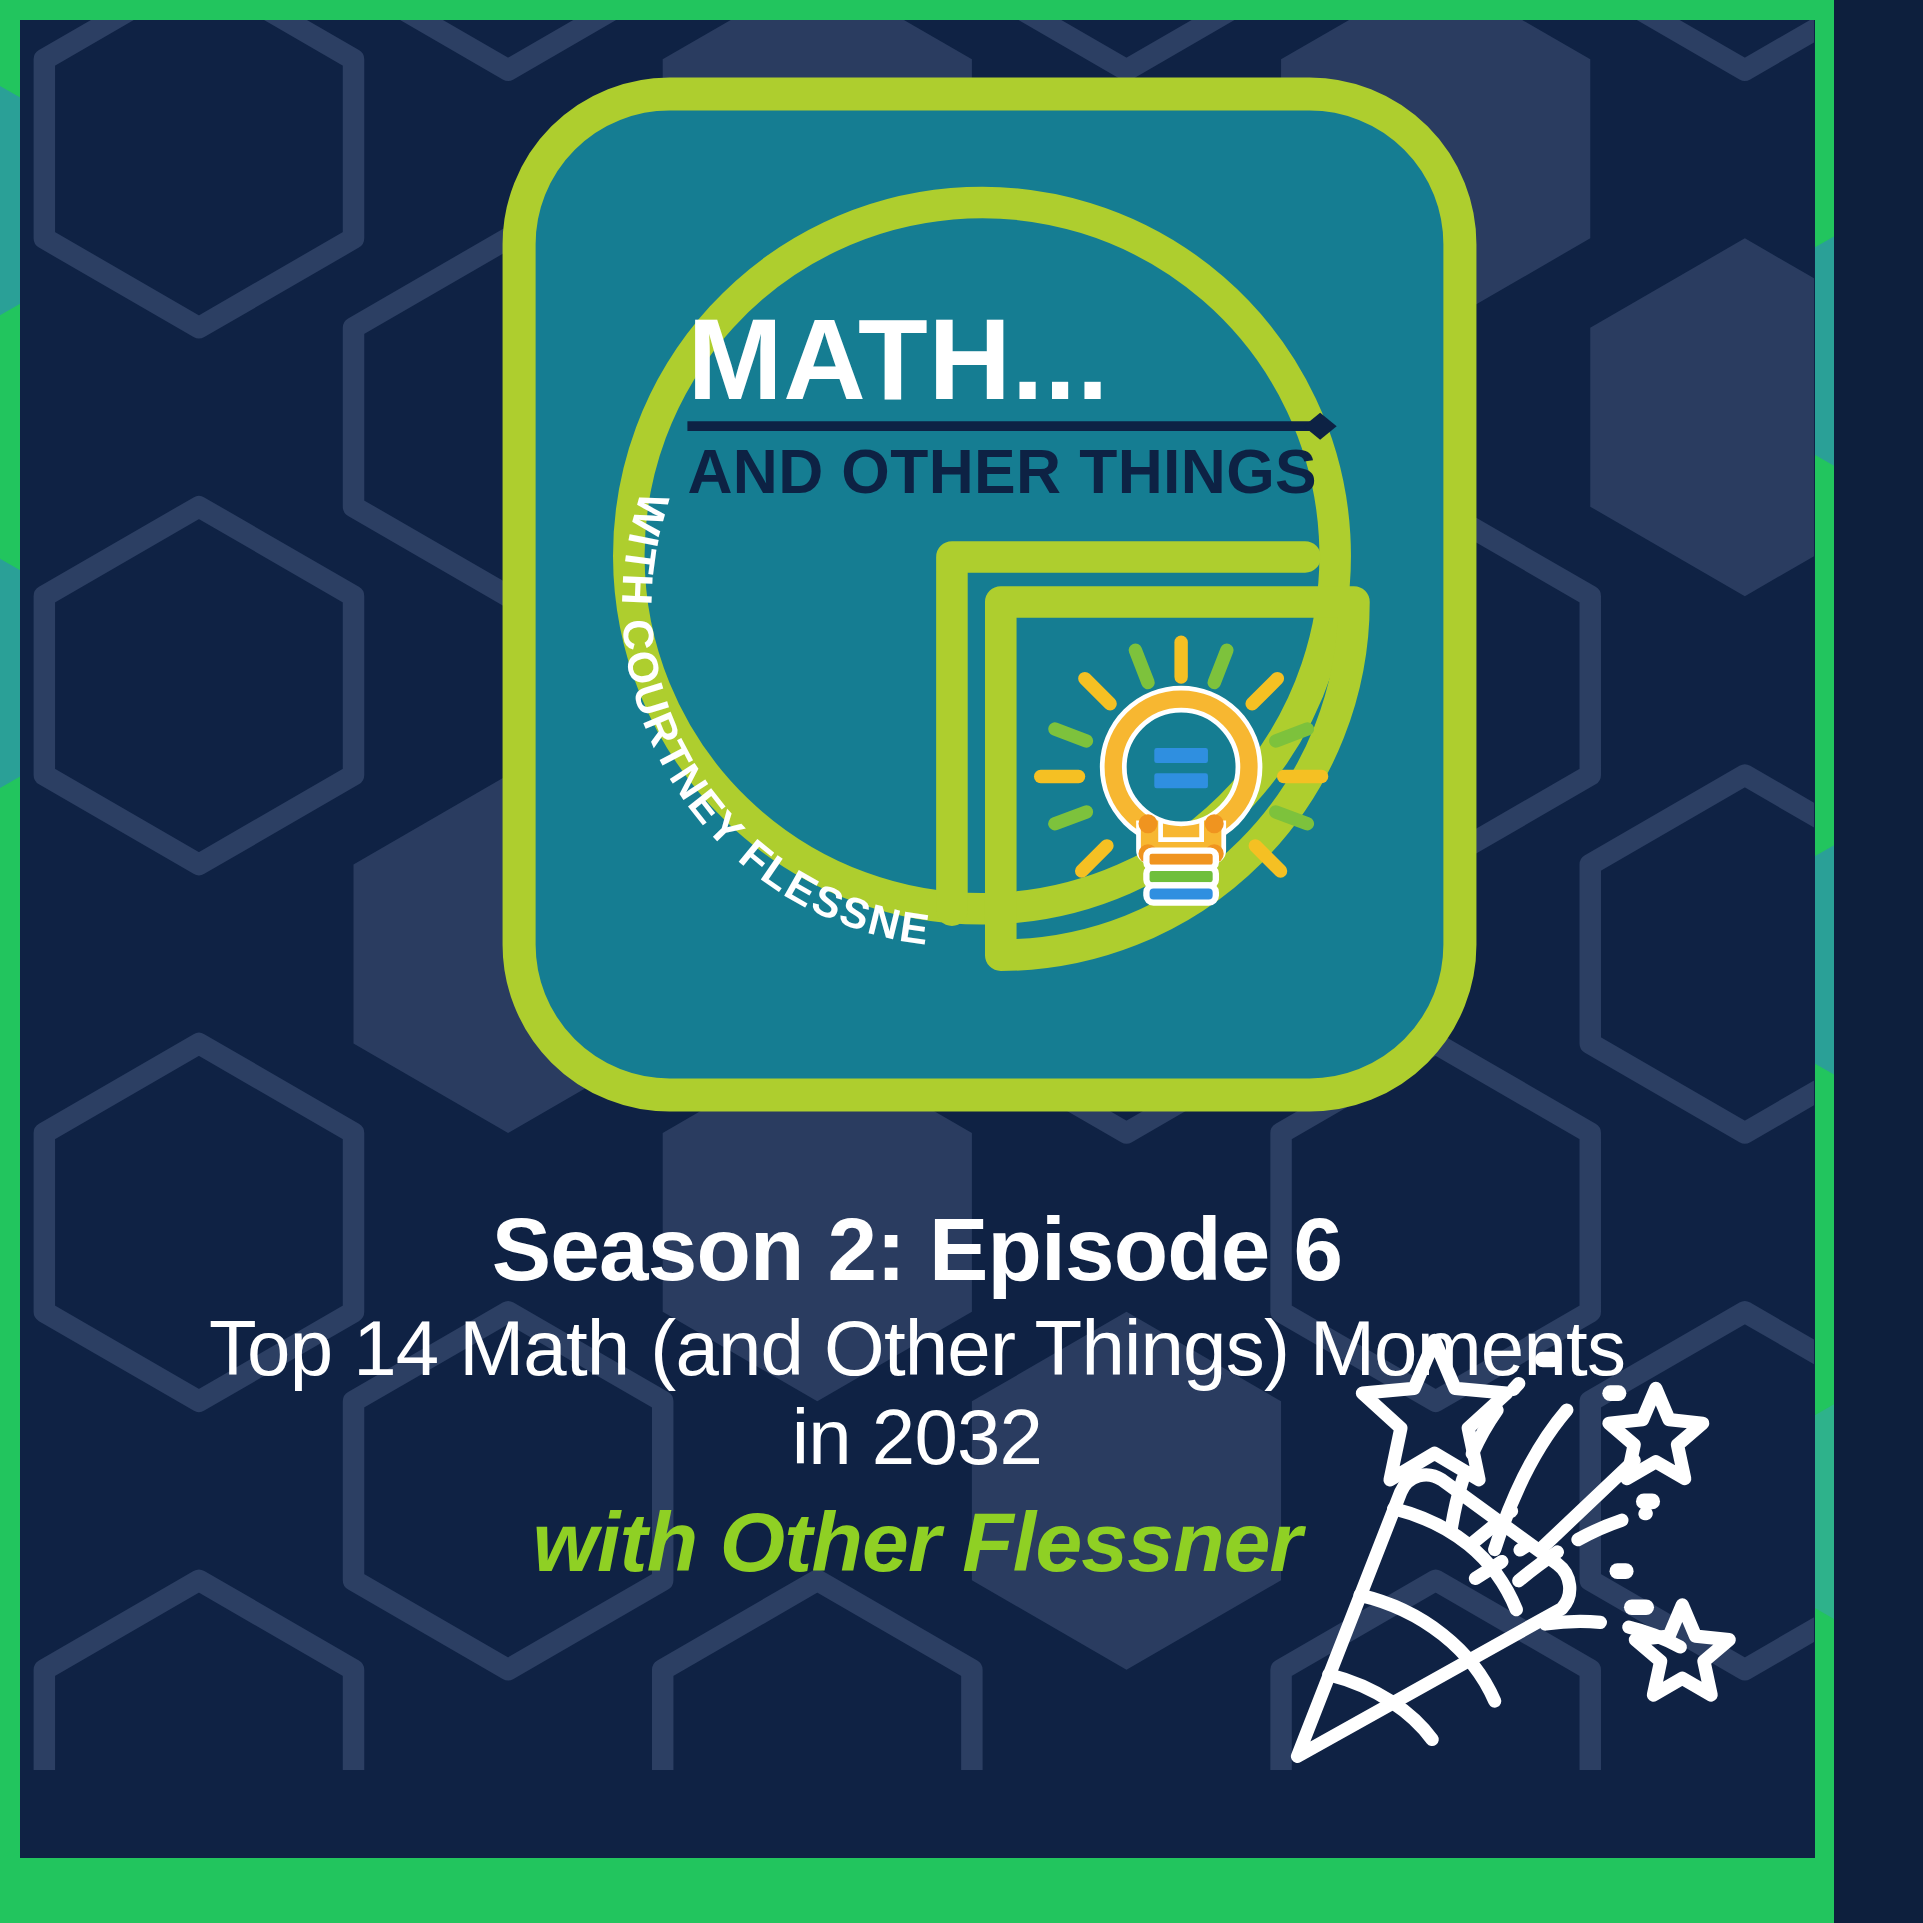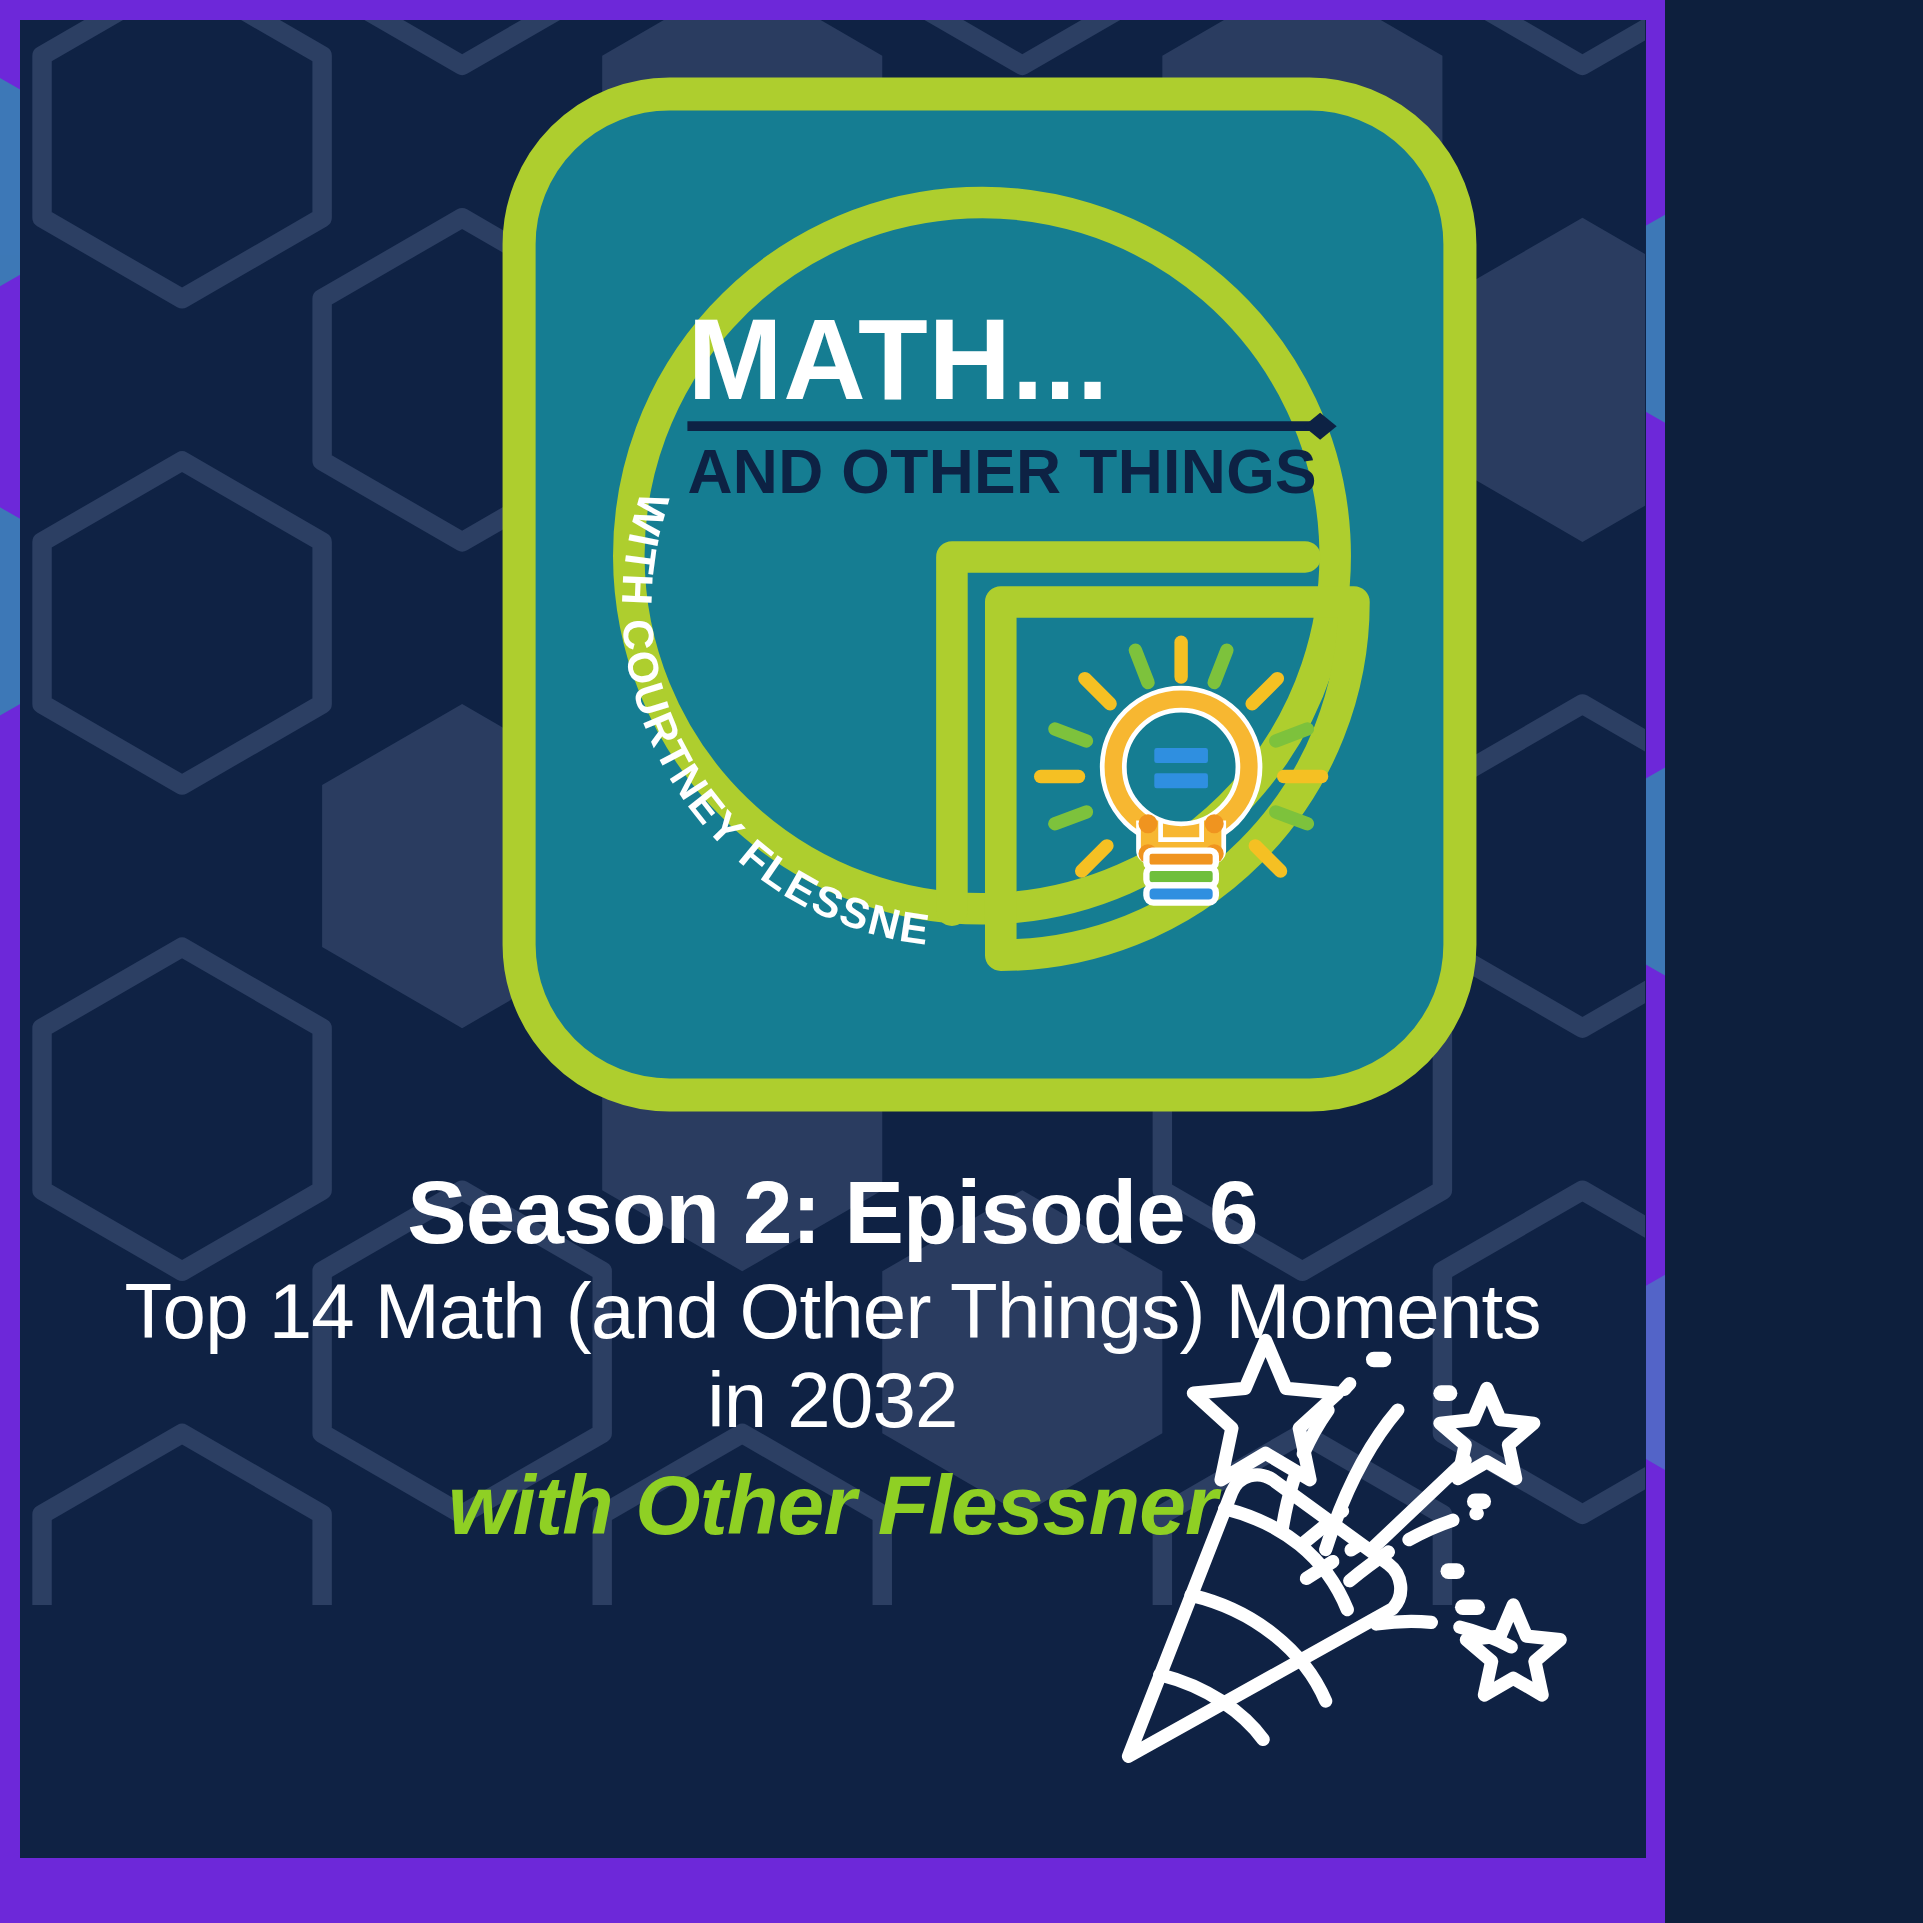--- a/index.html
+++ b/index.html
@@ -6,22 +6,22 @@
   *{box-sizing:border-box;}
   body{
     width:1924px;height:1924px;
     font-family:"Liberation Sans", sans-serif;
     overflow:hidden;
   }
 
   
   #cover{
     position:relative;
-    width:1665px;height:1924px;
-    background:#6d28d9;           
+    width:1834px;height:1924px;
+    background:#22c55e;           
     overflow:hidden;
   }
   
   #border-hexes{position:absolute;inset:0;z-index:1;}
 
   
   #panel{
     position:absolute;
     left:19.5px;top:19.5px;right:19.5px;bottom:66px;
     background:#0f2244;
@@ -35,21 +35,21 @@
     position:absolute;
     left:481px;top:56px;
     width:977px;height:1037px;
     z-index:4;
   }
   #logo-svg{display:block;width:100%;height:100%;}
 
   
   #text-block{
     position:absolute;
-    left:0;right:0;top:1143px;
+    left:0;right:0;top:1180px;
     z-index:5;
     text-align:center;
     padding:0 30px;
   }
   .ep-line{
     color:#ffffff;
     font-weight:bold;
     font-size:89px;
     line-height:1.12;
     letter-spacing:-0.8px;

